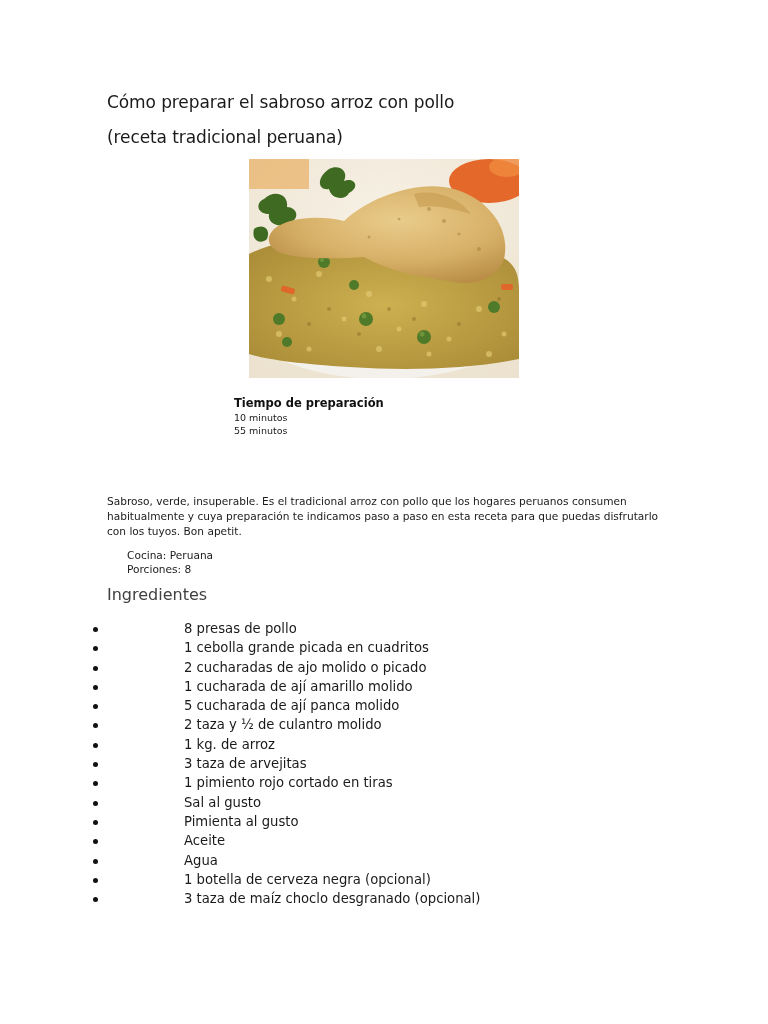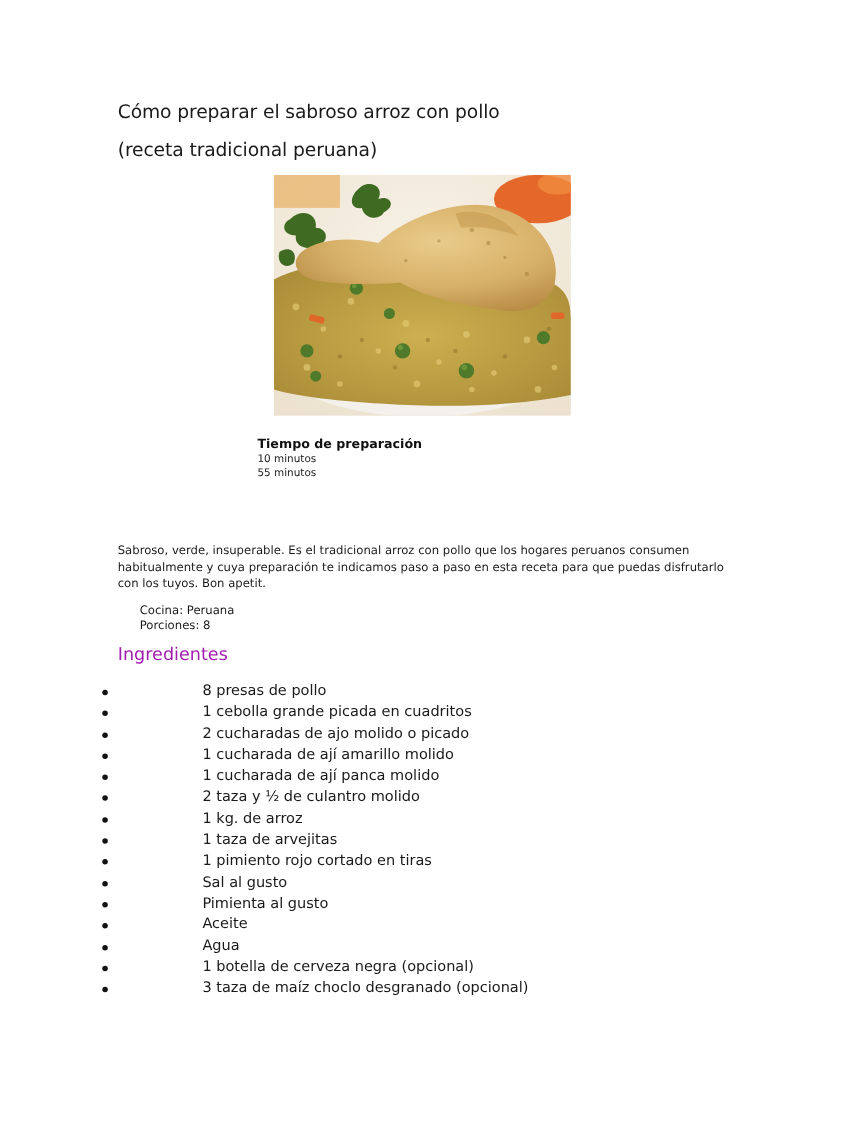--- a/index.html
+++ b/index.html
@@ -73,21 +73,21 @@
       line-height: 14px;
       color: #1a1a1a;
       margin-left: 20px;
     }
 
     .ing-heading {
       position: absolute;
       left: 107px;
       top: 585px;
       font-size: 16px;
-      color: #a21caf;
+      color: #404040;
     }
 
     .ing-list {
       position: absolute;
       left: 0;
       top: 619px;
       margin: 0;
       padding: 0;
       list-style: none;
     }
@@ -243,33 +243,33 @@
     <li>
         <span class="bullet"></span>
         <span class="ing-text">2 cucharadas de ajo molido o picado</span>
       </li>
     <li>
         <span class="bullet"></span>
         <span class="ing-text">1 cucharada de ají amarillo molido</span>
       </li>
     <li>
         <span class="bullet"></span>
-        <span class="ing-text">1 cucharada de ají panca molido</span>
+        <span class="ing-text">5 cucharada de ají panca molido</span>
       </li>
     <li>
         <span class="bullet"></span>
         <span class="ing-text">2 taza y ½ de culantro molido</span>
       </li>
     <li>
         <span class="bullet"></span>
         <span class="ing-text">1 kg. de arroz</span>
       </li>
     <li>
         <span class="bullet"></span>
-        <span class="ing-text">1 taza de arvejitas</span>
+        <span class="ing-text">3 taza de arvejitas</span>
       </li>
     <li>
         <span class="bullet"></span>
         <span class="ing-text">1 pimiento rojo cortado en tiras</span>
       </li>
     <li>
         <span class="bullet"></span>
         <span class="ing-text">Sal al gusto</span>
       </li>
     <li>

